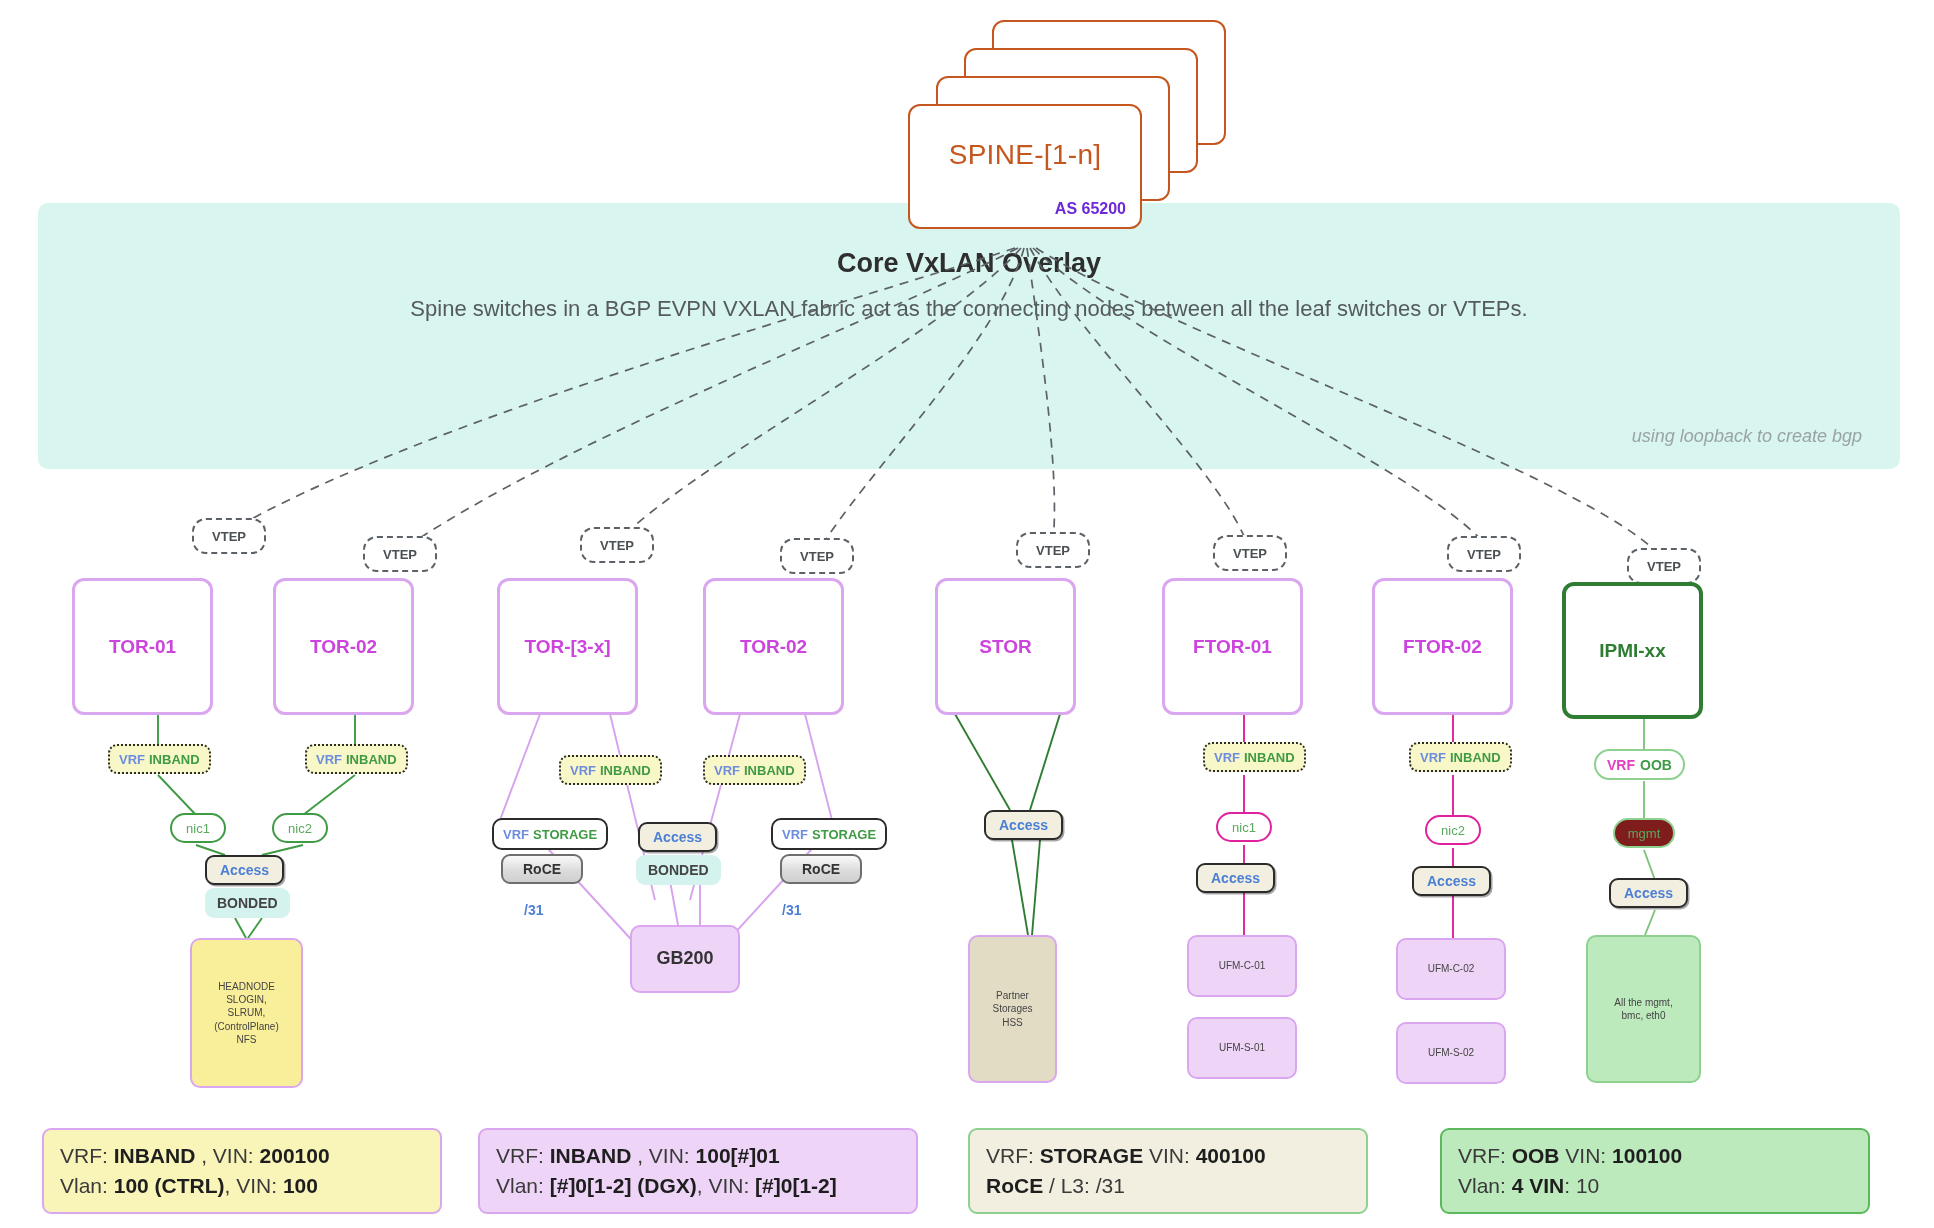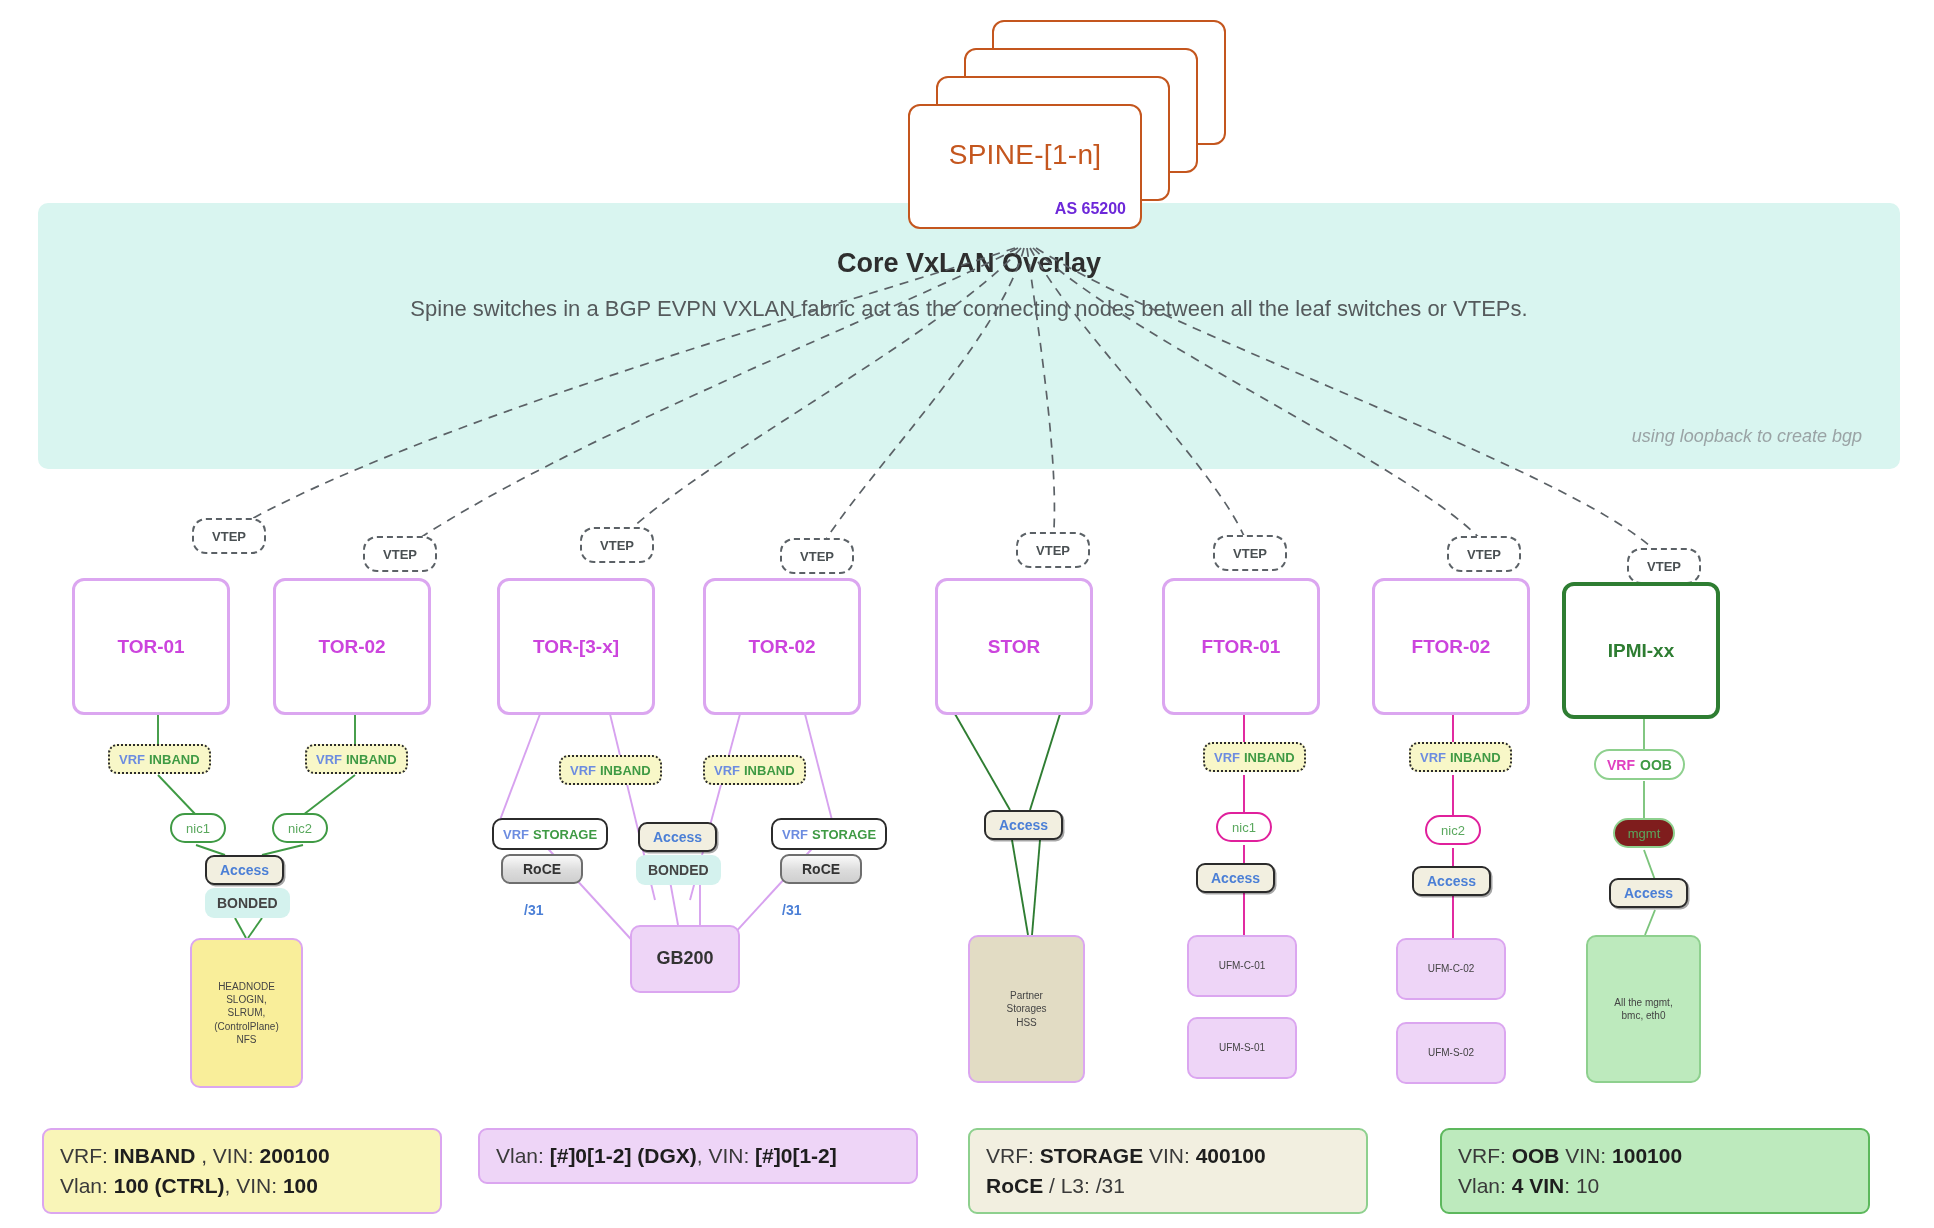--- a/index.html
+++ b/index.html
@@ -99,21 +99,21 @@
     border-radius: 14px;
     background: #ffffff;
     display: flex; align-items: center; justify-content: center;
     font-size: 13px; font-weight: bold; color: #4a5053;
     z-index: 3;
   }
 
   
   .leaf {
     position: absolute;
-    width: 158px; height: 137px;
+    width: 141px; height: 137px;
     border: 3px solid #dba6f0;
     border-radius: 12px;
     background: #ffffff;
     display: flex; align-items: center; justify-content: center;
     z-index: 3;
   }
   .leaf.green-leaf { border-color: #2e7d32; border-width: 4px; }
   .leaf-label {
     font-size: 19px; font-weight: bold; color: #cc44dd;
   }
@@ -435,21 +435,21 @@
   <div class="access" style="left:1609px; top:878px;">Access</div>
 
   <div class="endpoint ep-yellow" style="left:190px; top:938px; width:113px; height:150px; white-space:pre-line;">HEADNODE
 SLOGIN,
 SLRUM,
 (ControlPlane)
 NFS</div>
 
   <div class="endpoint ep-purple ep-gb200" style="left:630px; top:925px; width:110px; height:68px;">GB200</div>
 
-  <div class="endpoint ep-beige" style="left:968px; top:935px; width:117px; height:148px; white-space:pre-line;">Partner
+  <div class="endpoint ep-beige" style="left:968px; top:935px; width:89px; height:148px; white-space:pre-line;">Partner
 Storages
 HSS</div>
 
   <div class="endpoint ep-purple" style="left:1187px; top:935px; width:110px; height:62px;">UFM-C-01</div>
   <div class="endpoint ep-purple" style="left:1187px; top:1017px; width:110px; height:62px;">UFM-S-01</div>
 
   <div class="endpoint ep-purple" style="left:1396px; top:938px; width:110px; height:62px;">UFM-C-02</div>
   <div class="endpoint ep-purple" style="left:1396px; top:1022px; width:110px; height:62px;">UFM-S-02</div>
 
   <div class="endpoint ep-green" style="left:1586px; top:935px; width:115px; height:148px; white-space:pre-line;">All the mgmt,
@@ -459,20 +459,23 @@
     <div>
       <span>VRF: </span><b>INBAND </b><span>, VIN: </span><b>200100</b>
     </div>
     <div>
       <span>Vlan: </span><b>100 (CTRL)</b><span>, VIN: </span><b>100</b>
     </div>
   </div>
 
   <div class="legend lg-purple" style="left:478px; top:1128px; width:440px;">
     <div>
+      <span>VRF: </span><b>INBAND </b><span>, VIN: </span><b>100[#]01</b>
+    </div>
+    <div>
       <span>Vlan: </span><b>[#]0[1-2] (DGX)</b><span>, VIN: </span><b>[#]0[1-2]</b>
     </div>
   </div>
 
   <div class="legend lg-cream" style="left:968px; top:1128px; width:400px;">
     <div>
       <span>VRF: </span><b>STORAGE</b><span> VIN: </span><b>400100</b>
     </div>
     <div>
       <span></span><b>RoCE</b><span> / L3: /31</span><b></b>

